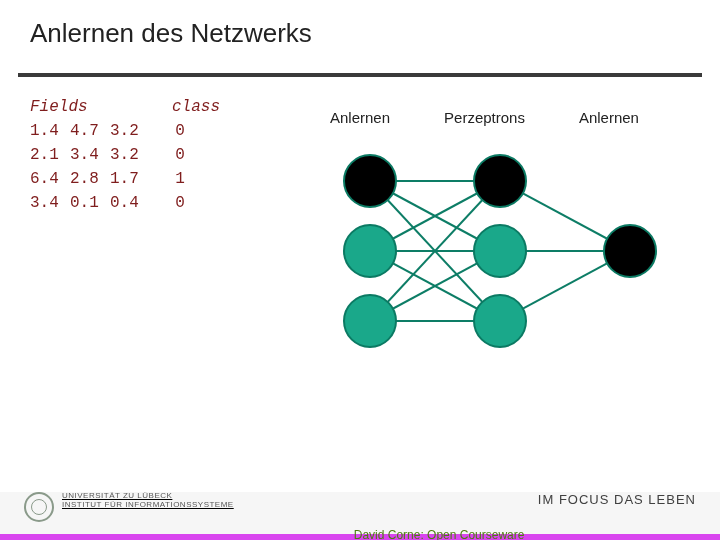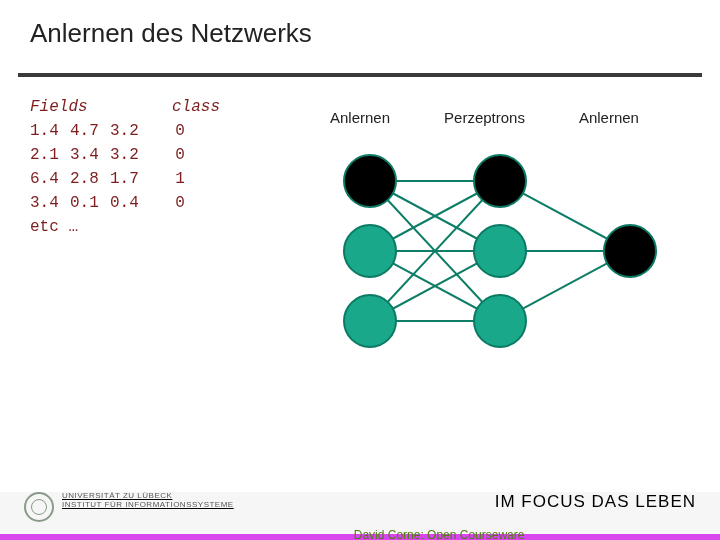--- a/index.html
+++ b/index.html
@@ -90,23 +90,23 @@
   }
   .courseware {
     font-size: 12px;
     color: #4d7c0f;
     margin-left: 120px;
     margin-top: 36px;
   }
   .focus {
     position: absolute;
     right: 24px;
-    font-size: 17px;
+    font-size: 13px;
     letter-spacing: 1px;
-    color: #000000;
+    color: #404040;
     margin-left: 24px;
   }
 </style>
 </head>
 <body>
 
 <div class="title">Anlernen des Netzwerks</div>
 <div class="rule"></div>
 
 <div class="content">
@@ -132,21 +132,20 @@
       <span class="f-cell">2.8</span>
       <span class="f-cell">1.7</span>
       <span class="c-cell">1</span>
     </div>
     <div class="data-row">
       <span class="f-cell">3.4</span>
       <span class="f-cell">0.1</span>
       <span class="f-cell">0.4</span>
       <span class="c-cell">0</span>
     </div>
-    <div class="etc">etc …</div>
   </div>
 
   <div class="net-area">
     <div class="net-labels">
       <span>Anlernen</span>
       <span>Perzeptrons</span>
       <span>Anlernen</span>
     </div>
     <svg class="diagram" width="380" height="220" viewBox="0 0 380 220">
 

